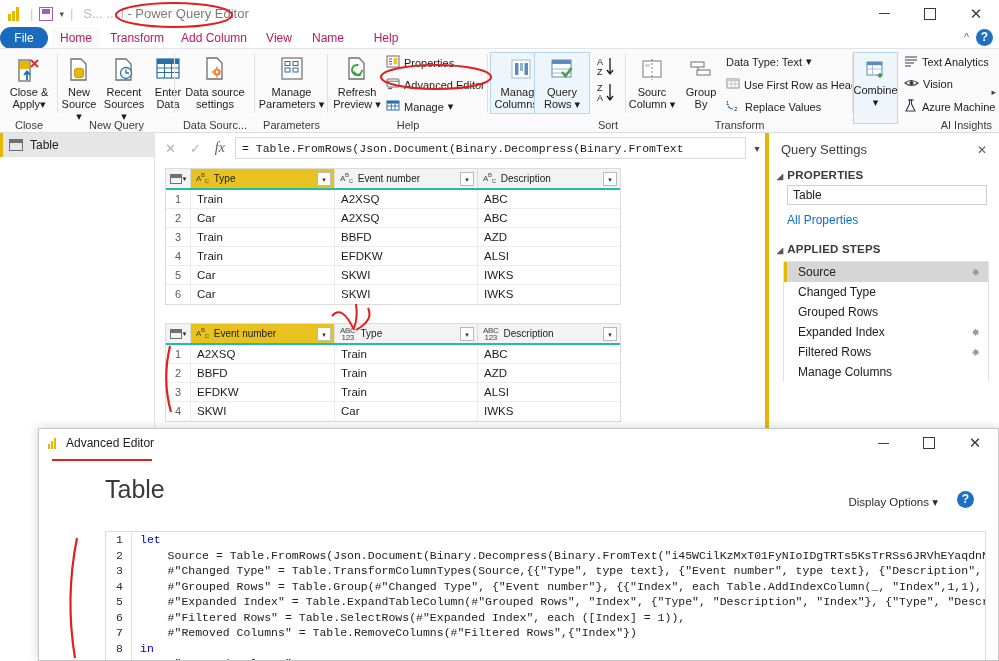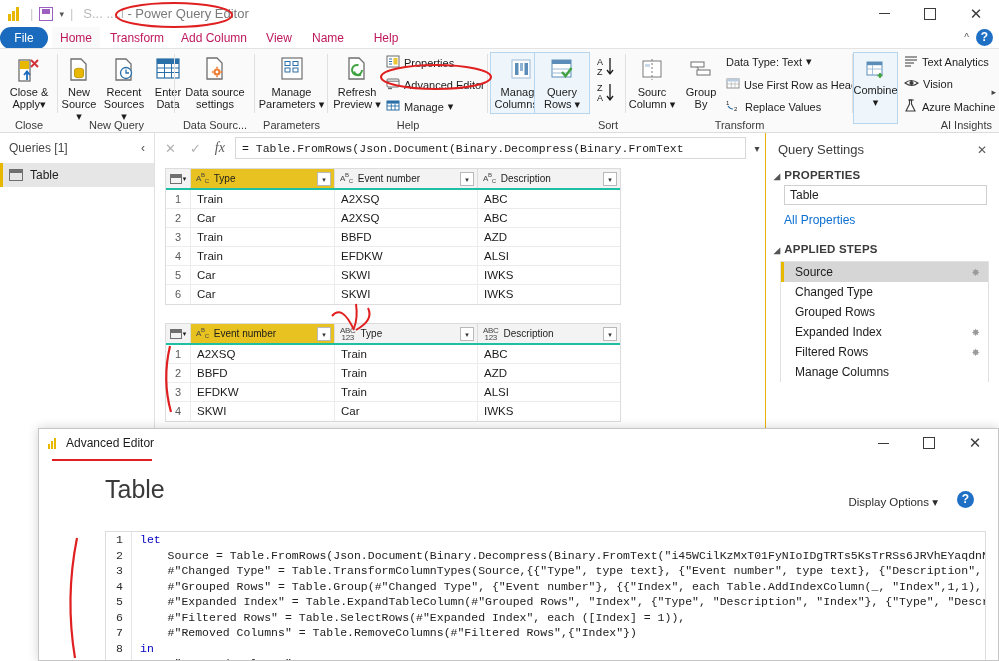--- a/index.html
+++ b/index.html
@@ -89,21 +89,21 @@
   .g-col.sel { background:#E8C220; }
   .typ-abc { font-size:8px; line-height:7px; color:#444; font-family:"Liberation Sans",sans-serif; letter-spacing:-0.3px;}
   .typ-ac{ font-size:10px; color:#1b1b1b; position:relative; white-space:nowrap; }
   .filterbtn{ position:absolute; right:3px; top:3px; width:14px; height:14px; border:1px solid #b9b9b9;
               background:#fff; font-size:7px; text-align:center; line-height:13px; color:#333; }
   .g-row { display:flex; height:19px; border-bottom:1px solid #ececec; font-size:11.5px; color:#1b1b1b; }
   .g-row .rn { width:25px; text-align:center; color:#5a5a5a; border-right:1px solid #ececec; line-height:19px; font-size:11px;}
   .g-row .cell { padding-left:6px; line-height:19px; border-right:1px solid #ececec; overflow:hidden; white-space:nowrap;}
 
   
-  .qs { position:absolute; right:0; top:133px; width:234px; bottom:0; background:#fff; border-left:1px solid #eab308; }
+  .qs { position:absolute; right:0; top:133px; width:234px; bottom:0; background:#fff; border-left:4px solid #eab308; }
   .qs-title { display:flex; align-items:center; justify-content:space-between; padding:9px 12px 6px 12px; font-size:13px; color:#3d3d3d;}
   .qs-sec { padding:6px 0 2px 8px; font-size:11.5px; font-weight:bold; color:#3b3b3b; letter-spacing:.2px;}
   .qs-sec .tri{ font-size:8px; margin-right:4px; color:#555; }
   .qs-lab { padding:2px 0 2px 18px; font-size:12px; color:#3b3b3b;}
   .qs-input{ margin:2px 12px 0 18px; height:20px; border:1px solid #cfcfcf; display:flex; align-items:center; padding:0 5px; font-size:12px; color:#222; background:#fff;}
   .qs-link{ padding:8px 0 2px 18px; font-size:12px; color:#0a6ed1; }
   .steps{ margin:4px 10px 0 14px; border:1px solid #e2e2e2; border-bottom:none;}
   .step{ height:20px; display:flex; align-items:center; justify-content:space-between;
          padding:0 8px 0 14px; font-size:12px; color:#212121; position:relative;}
   .step.sel{ background:#d6d6d6; }
@@ -480,24 +480,20 @@
           </svg>
         </span>
         <span>Azure Machine</span>
       </div>
       <div class="glabel" style="width:92px;text-align:right;">AI Insights</div>
     </div>
     <div style="position:absolute;right:3px;top:38px;font-size:9px;color:#444;">▸</div>
   </div>
 
   <div class="queries">
-    <div class="qhdr">
-      <span>Queries [1]</span>
-      <span style="color:#4b4b4b;">‹</span>
-    </div>
     <div class="qitem">
       <span class="qtbl"></span>
       <span>Table</span>
     </div>
   </div>
 
   <div class="center">
 
     <div class="formulabar">
       <div class="fb-icons">

